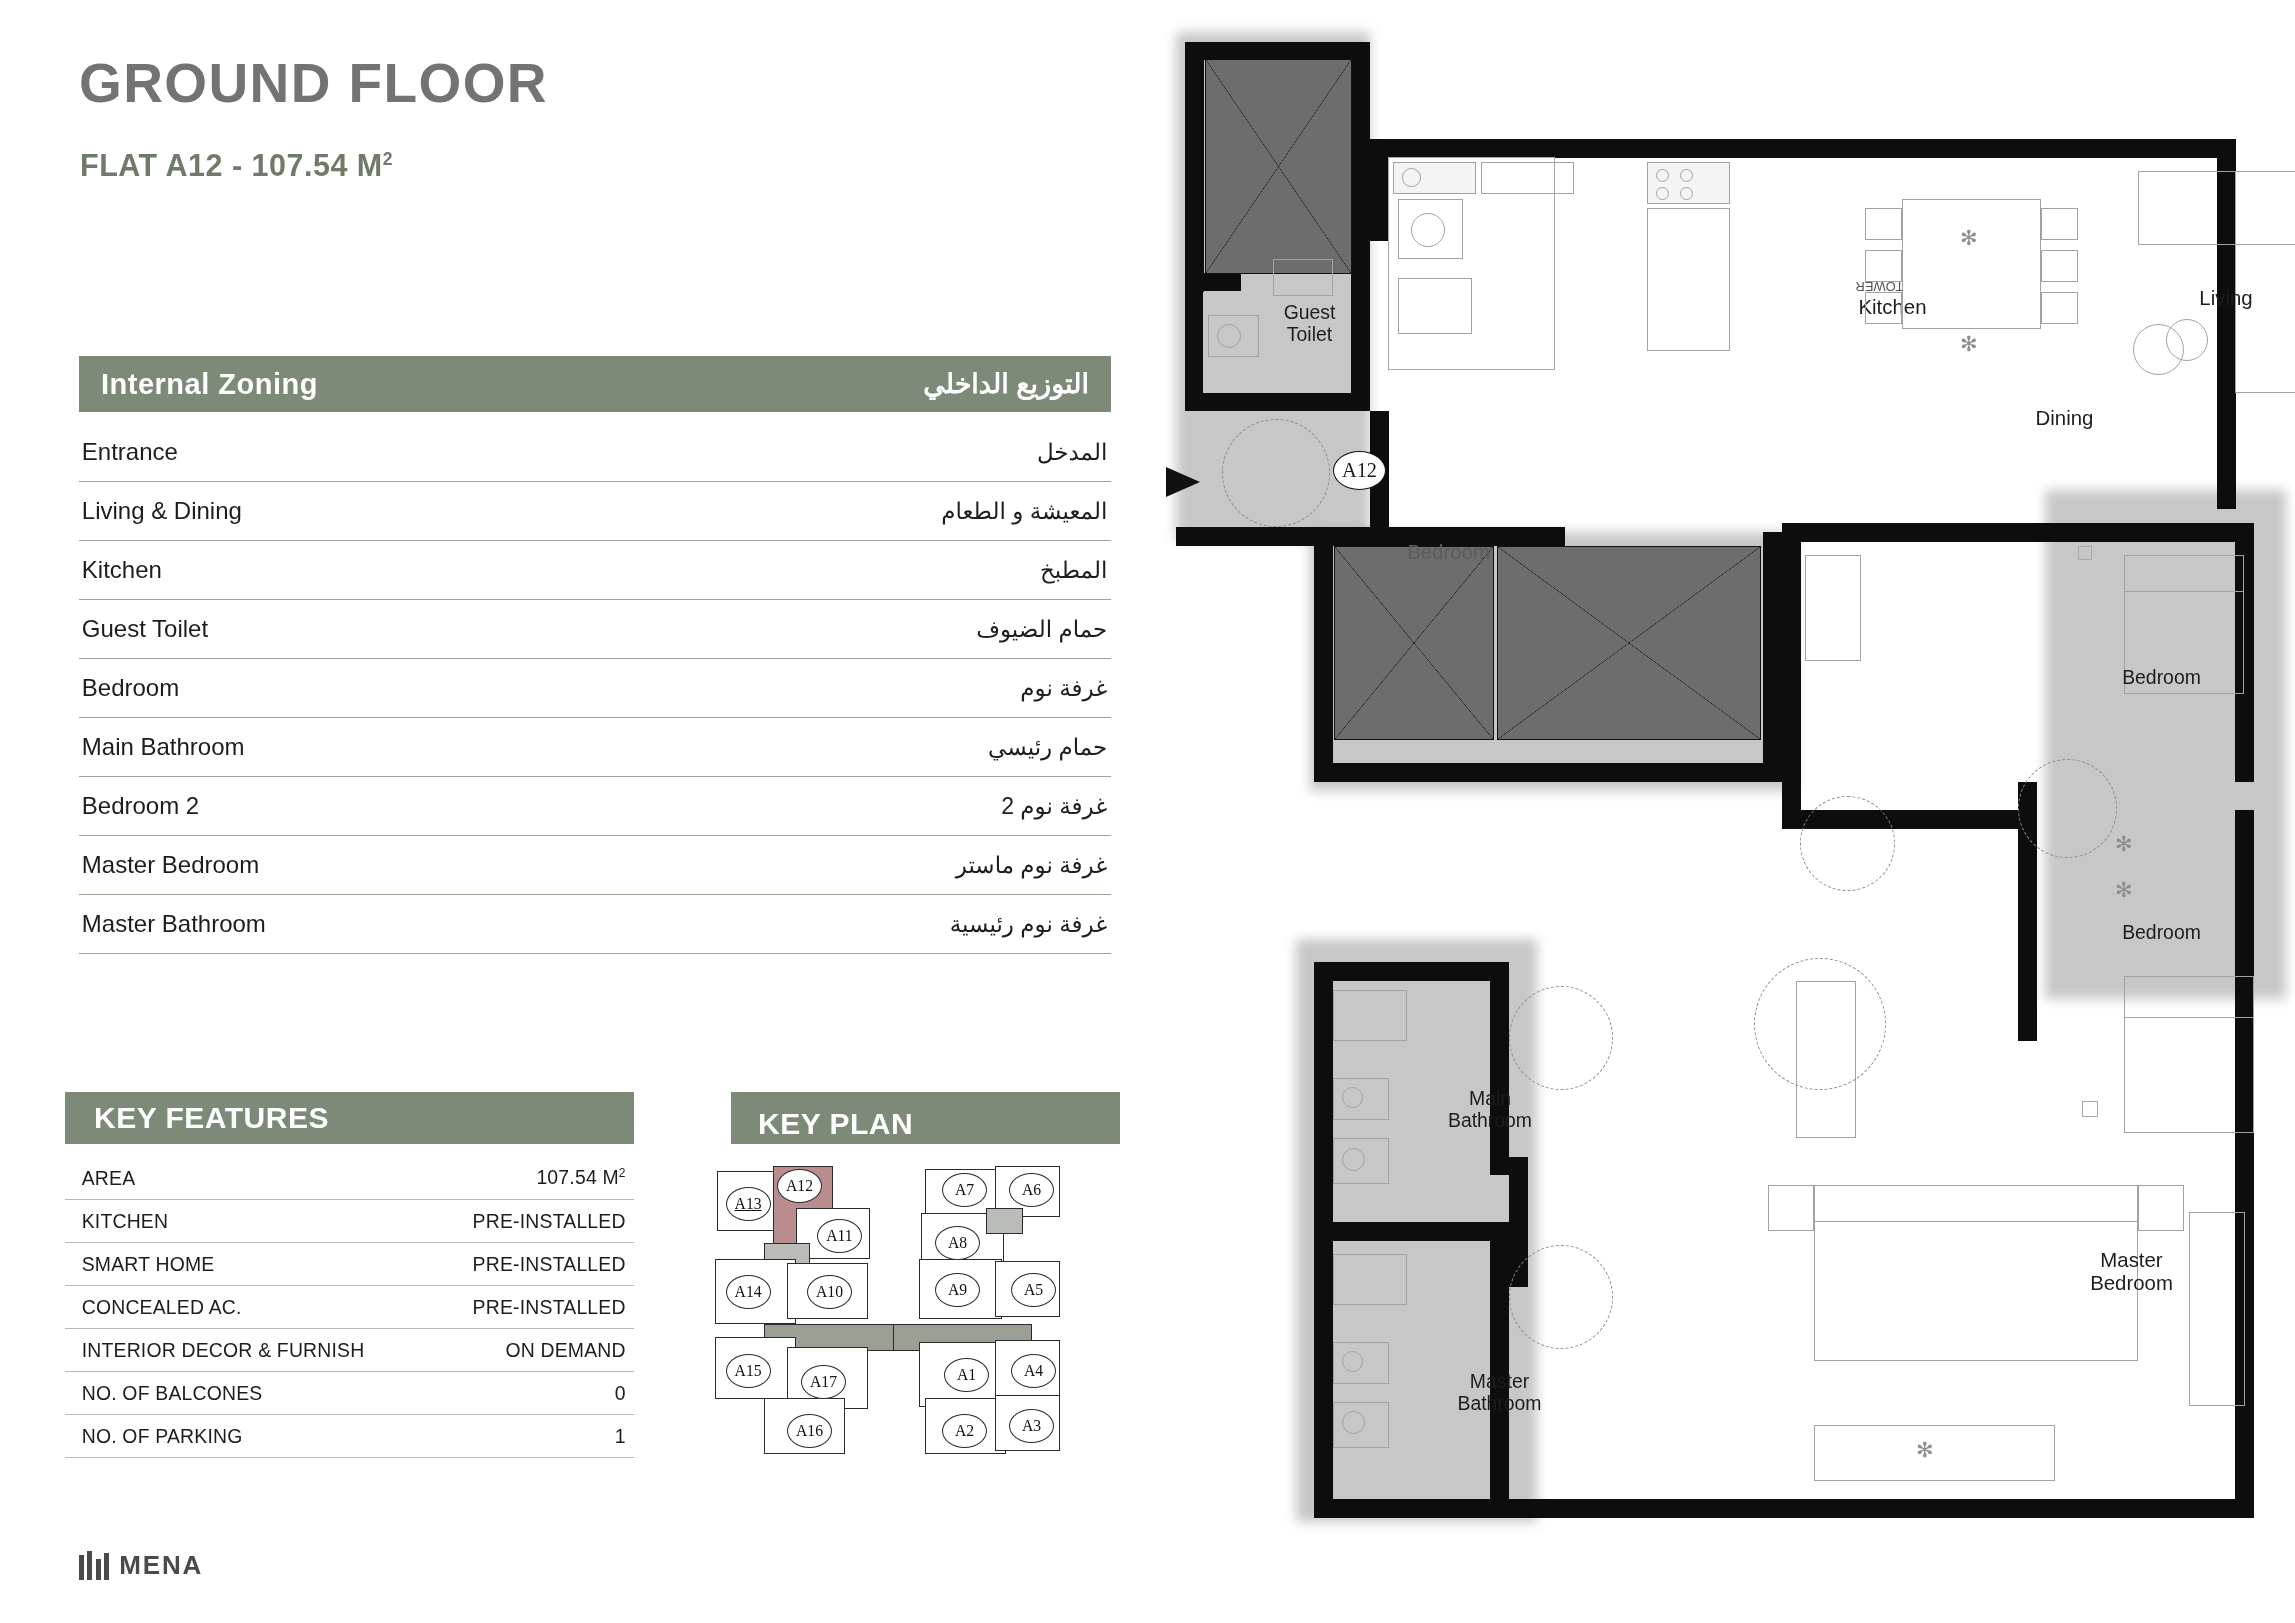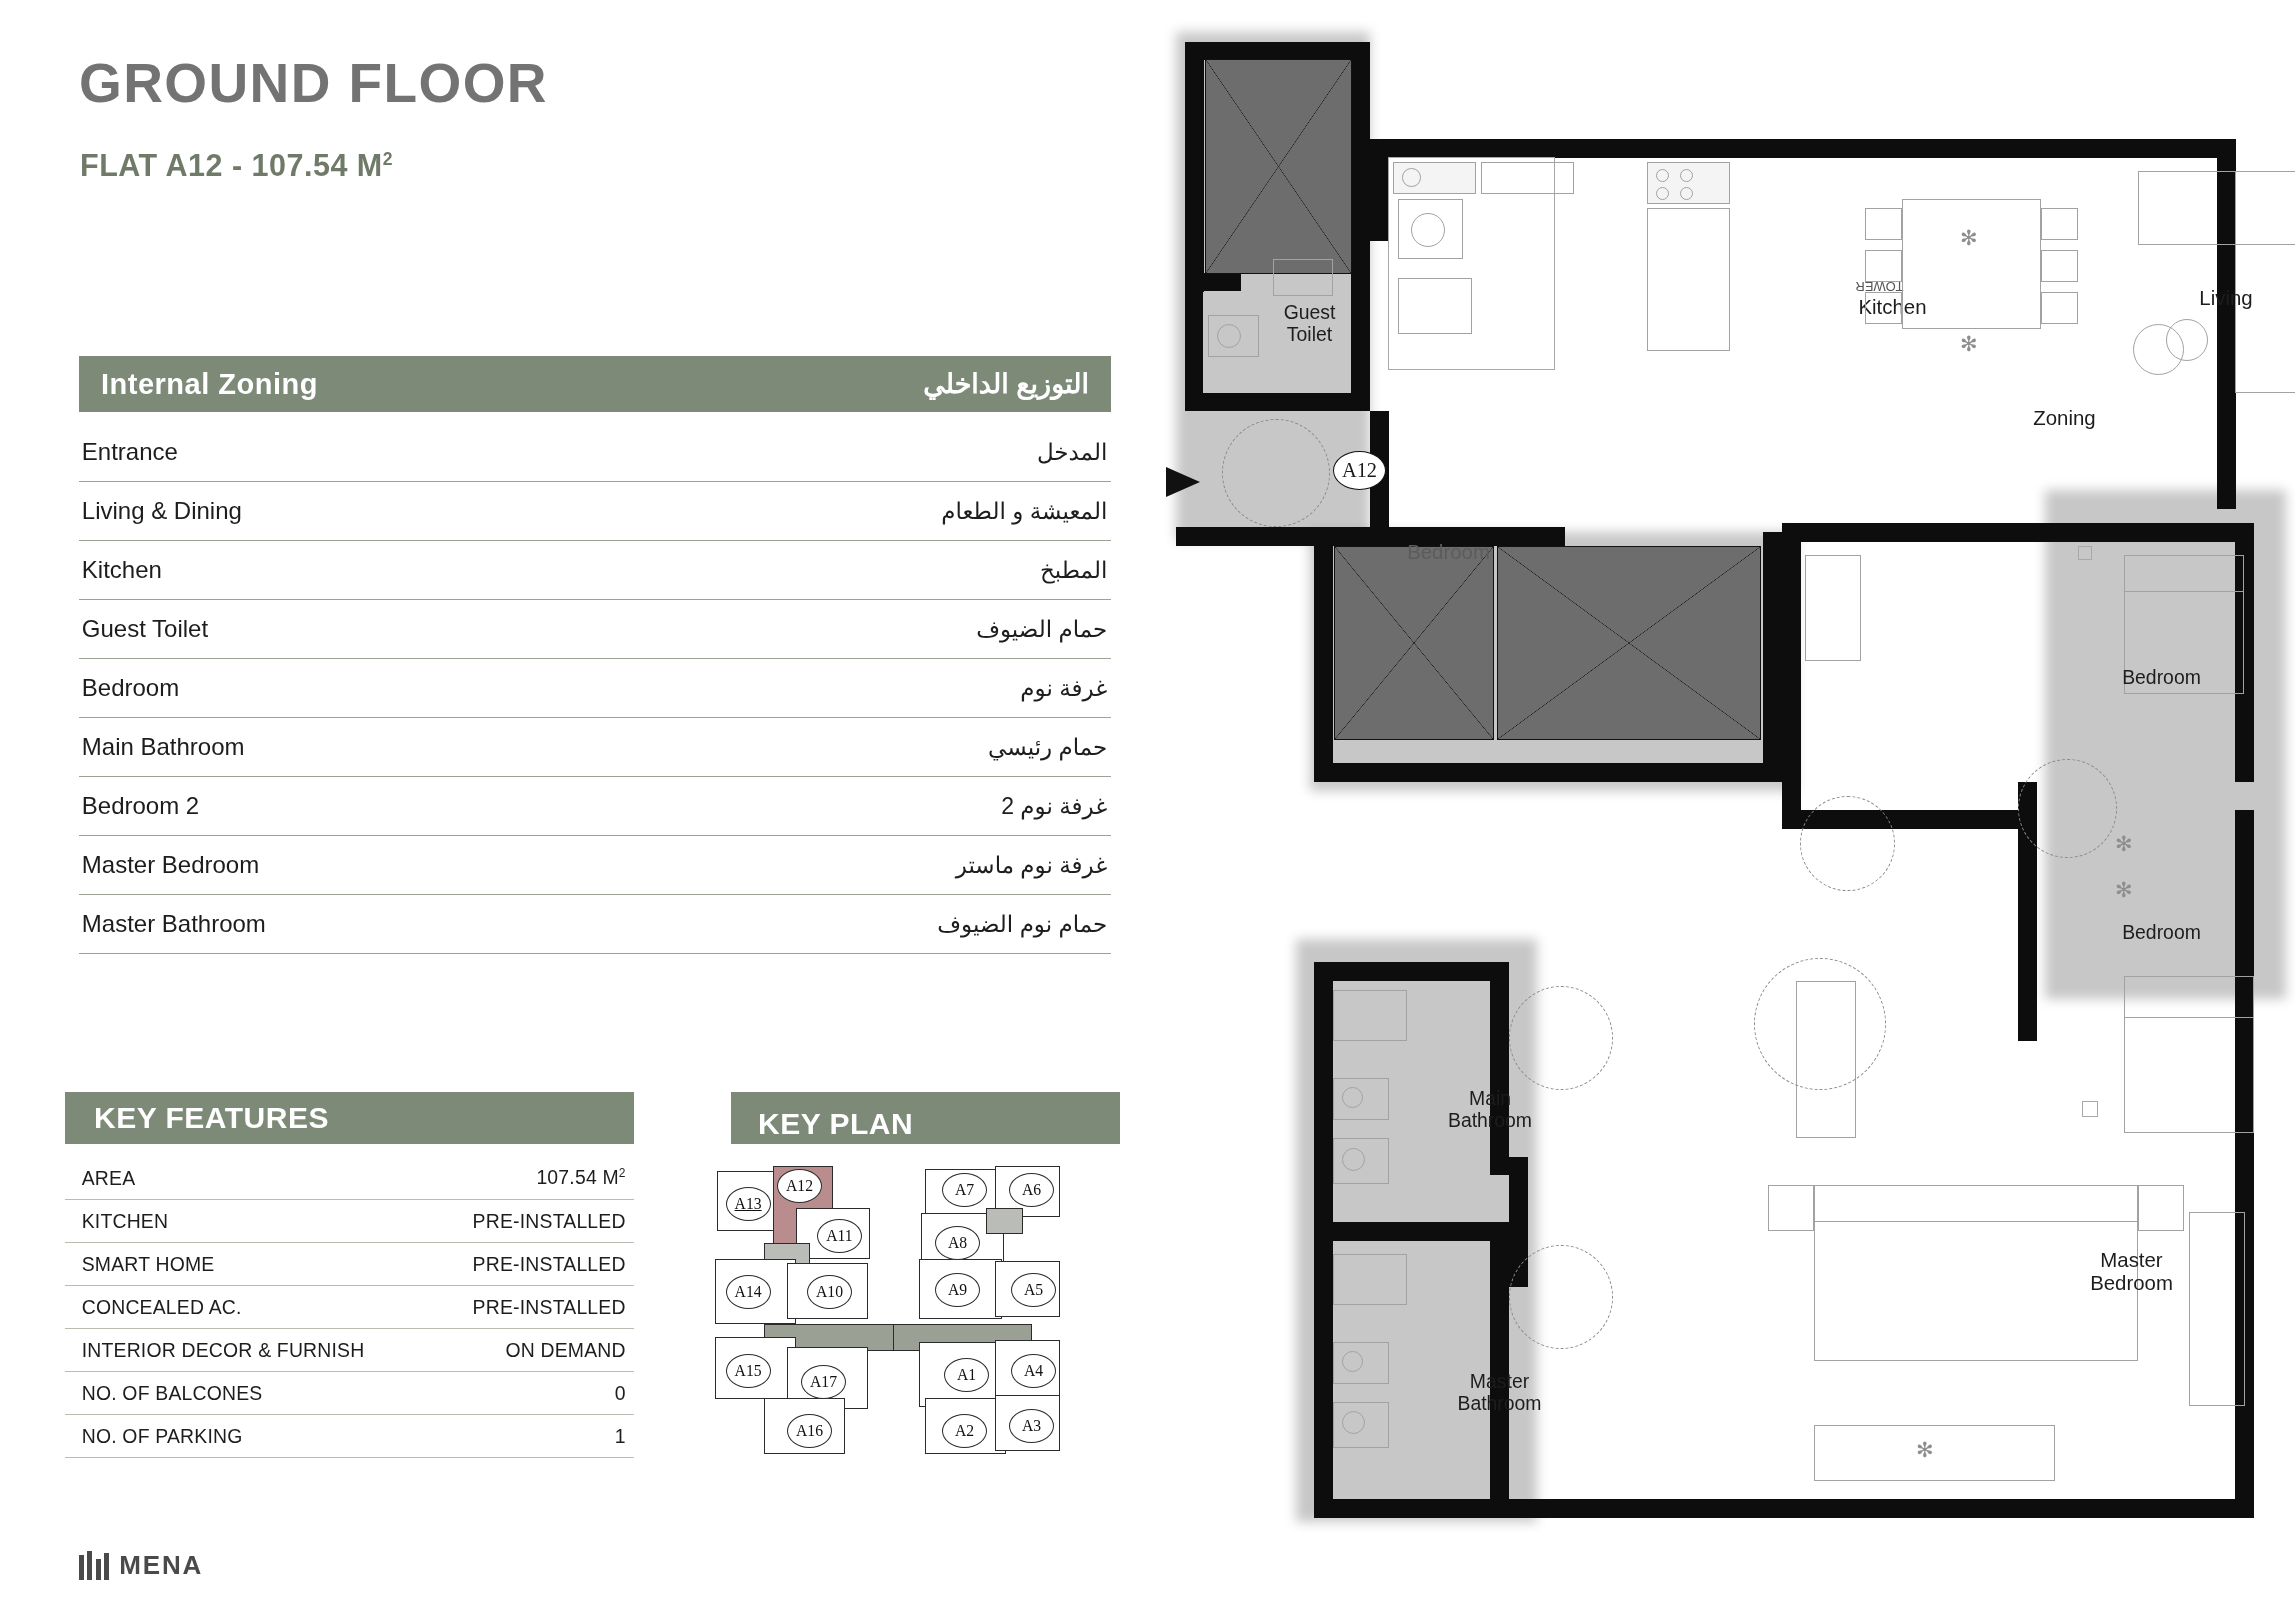--- a/index.html
+++ b/index.html
@@ -171,21 +171,21 @@
     <div class="zoning-row">
       <span class="en">Bedroom 2</span>
       <span class="ar">غرفة نوم 2</span>
     </div>
     <div class="zoning-row">
       <span class="en">Master Bedroom</span>
       <span class="ar">غرفة نوم ماستر</span>
     </div>
     <div class="zoning-row">
       <span class="en">Master Bathroom</span>
-      <span class="ar">حمام نوم الضيوف</span>
+      <span class="ar">غرفة نوم رئيسية</span>
     </div>
   </div>
 
   <div id="features-header">
     <span class="t">KEY FEATURES</span>
   </div>
   <div id="features-list">
     <div class="feature-row">
       <span class="k">AREA</span>
       <span class="v"><span>107.54 M</span><sup>2</sup></span>
@@ -344,21 +344,21 @@
 
   <div class="furn" style="left:745px; top:199px; width:139px; height:130px;"></div>
   <div class="furn" style="left:708px; top:208px; width:37px;  height:32px;"></div>
   <div class="furn" style="left:708px; top:250px; width:37px;  height:32px;"></div>
   <div class="furn" style="left:708px; top:292px; width:37px;  height:32px;"></div>
   <div class="furn" style="left:884px; top:208px; width:37px;  height:32px;"></div>
   <div class="furn" style="left:884px; top:250px; width:37px;  height:32px;"></div>
   <div class="furn" style="left:884px; top:292px; width:37px;  height:32px;"></div>
   <div class="plant" style="left:803px; top:227px;">✻</div>
   <div class="plant" style="left:803px; top:333px;">✻</div>
-  <div class="rlabel" style="left:838px; top:407px; width:139px; font-size:20.4px;">Zoning</div>
+  <div class="rlabel" style="left:838px; top:407px; width:139px; font-size:20.4px;">Dining</div>
 
   <div class="furn" style="left:981px; top:171px; width:167px; height:74px;"></div>
   <div class="furn" style="left:1078px; top:171px; width:69px; height:222px;"></div>
   <div class="circ" style="left:976px; top:324px; width:51px; height:51px;"></div>
   <div class="circ" style="left:1009px; top:319px; width:42px;  height:42px;"></div>
   <div class="rlabel" style="left:1009px; top:287px; width:120px; font-size:20.4px;">Living</div>
 
   <div class="arrow" style="left:9.3px; top:467px;"></div>
   <div class="door-arc" style="left:65px; top:419px; width:106px; height:106px; border-color:#8c8c8c; border-style:dashed;"></div>
   <div class="flag" style="left:176px; top:451px;">A12</div>

